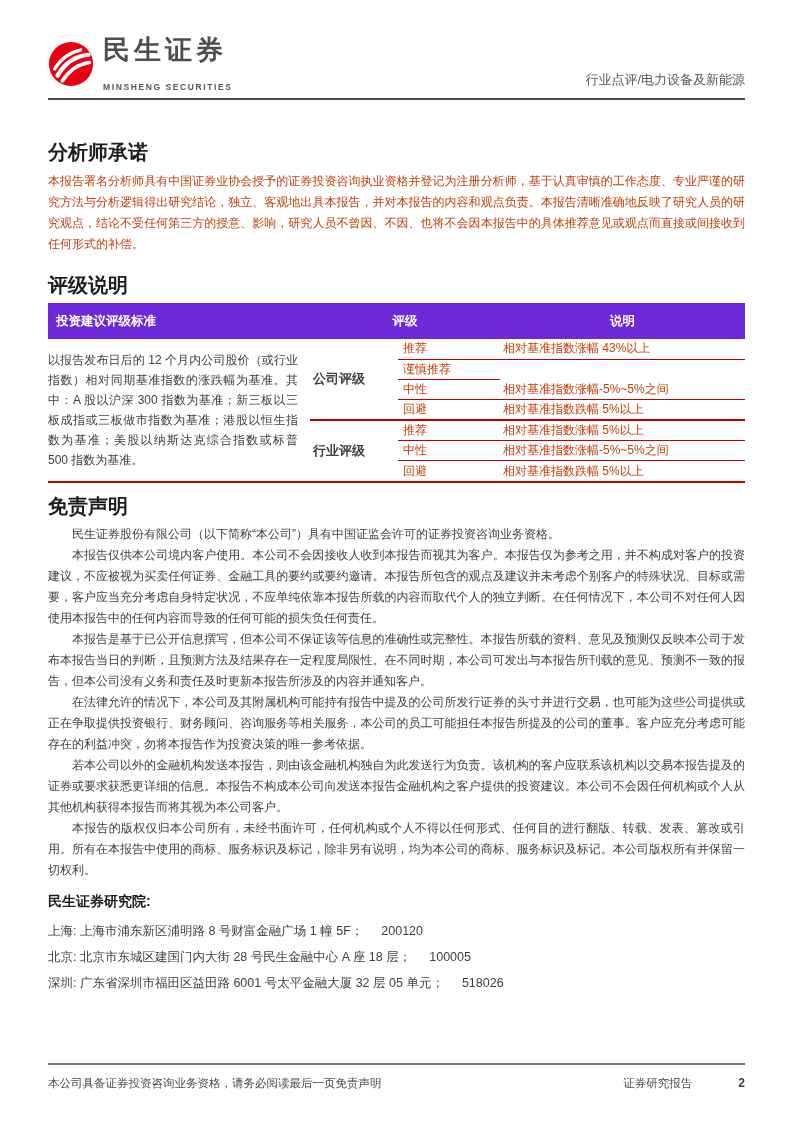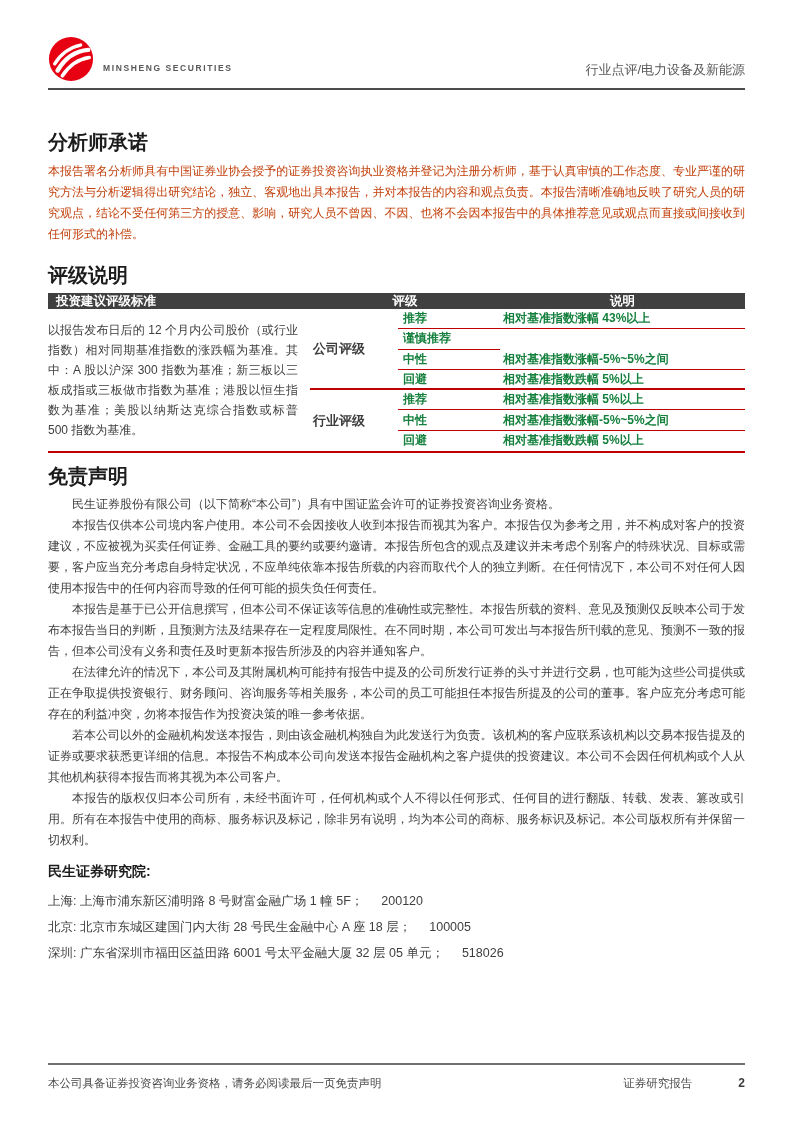--- a/index.html
+++ b/index.html
@@ -22,33 +22,33 @@
   .sec-title { font-size:20px; font-weight:700; color:#1c1c1c; line-height:21px; }
   .t-analyst { margin-top:42px; }
   .t-rating  { margin-top:20px; }
   .t-disclaimer { margin-top:13px; }
   .t-institute { margin-top:10px; font-size:14px; }
 
   .body-p { margin-top:8px; font-size:12px; line-height:21px; color:#c2410c; text-align:justify; }
 
   
   .rt { margin-top:7px; width:697px; font-size:12px; }
-  .rt-head { display:grid; grid-template-columns:262px 190px 245px; background:#404040; color:#fff;
-             font-weight:700; height:16px; align-items:center; font-size:12.5px; }
+  .rt-head { display:grid; grid-template-columns:262px 190px 245px; background:#6d28d9; color:#fff;
+             font-weight:700; height:36px; align-items:center; font-size:12.5px; }
   .rt-head .h1 { padding-left:8px; text-align:left; }
   .rt-head .h2, .rt-head .h3 { text-align:center; }
   .rt-body { display:grid; grid-template-columns:262px 88px 102px 245px; grid-auto-rows:20.3px;
              border-bottom:2.5px solid #c00000; }
   .rt-criteria { grid-column:1; grid-row:1/8; display:flex; align-items:center;
                  padding-right:12px; line-height:20px; text-align:justify; color:#3e3e3e; }
   .rt-group { grid-column:2; display:flex; align-items:center; font-weight:700; font-size:13px;
               color:#3e3e3e; padding-left:3px; }
   .g1 { grid-row:1/5; border-bottom:2px solid #c00000; }
   .g2 { grid-row:5/8; }
-  .rt-cell { display:flex; align-items:center; color:#15803d;font-weight:bold; }
+  .rt-cell { display:flex; align-items:center; color:#c2410c; }
   .rc { grid-column:3; padding-left:5px; }
   .dc { grid-column:4; padding-left:3px; }
   .thin { border-bottom:1px solid #c00000; }
   .thick { border-bottom:2px solid #c00000; }
 
   
   .disc { margin-top:7px; }
   .disc p { font-size:12px; line-height:21px; color:#3e3e3e; text-align:justify; text-indent:2em; }
 
   
@@ -71,20 +71,21 @@
 
     <div class="header">
       <div class="logo">
         <svg viewBox="0 0 48 48" aria-hidden="true">
           <circle cx="24" cy="24" r="23" fill="#e60012"></circle>
           <path d="M7 29 Q17 13 34 9.5" stroke="#ffffff" stroke-width="3.6" fill="none" stroke-linecap="round"></path>
           <path d="M10 36 Q22 16 42 14.5" stroke="#ffffff" stroke-width="4.6" fill="none" stroke-linecap="round"></path>
           <path d="M15 41.5 Q26 25 43 22.5" stroke="#ffffff" stroke-width="3.8" fill="none" stroke-linecap="round"></path>
         </svg>
         <div class="brand">
+          <span class="brand-cn">民生证券</span>
           <span class="brand-en">MINSHENG SECURITIES</span>
         </div>
       </div>
       <div class="category">行业点评/电力设备及新能源</div>
     </div>
 
     <h2 class="sec-title t-analyst">分析师承诺</h2>
     <p class="body-p">本报告署名分析师具有中国证券业协会授予的证券投资咨询执业资格并登记为注册分析师，基于认真审慎的工作态度、专业严谨的研究方法与分析逻辑得出研究结论，独立、客观地出具本报告，并对本报告的内容和观点负责。本报告清晰准确地反映了研究人员的研究观点，结论不受任何第三方的授意、影响，研究人员不曾因、不因、也将不会因本报告中的具体推荐意见或观点而直接或间接收到任何形式的补偿。</p>
 
     <h2 class="sec-title t-rating">评级说明</h2>

